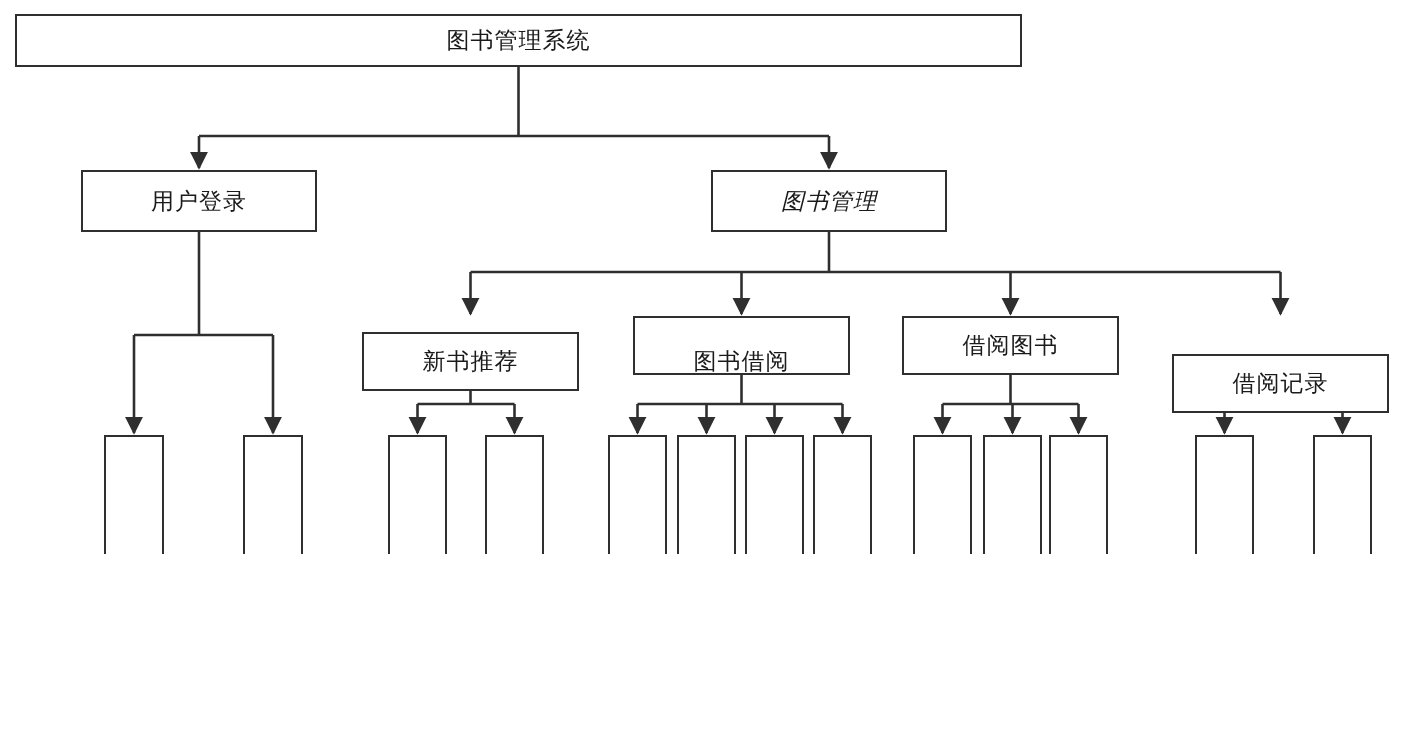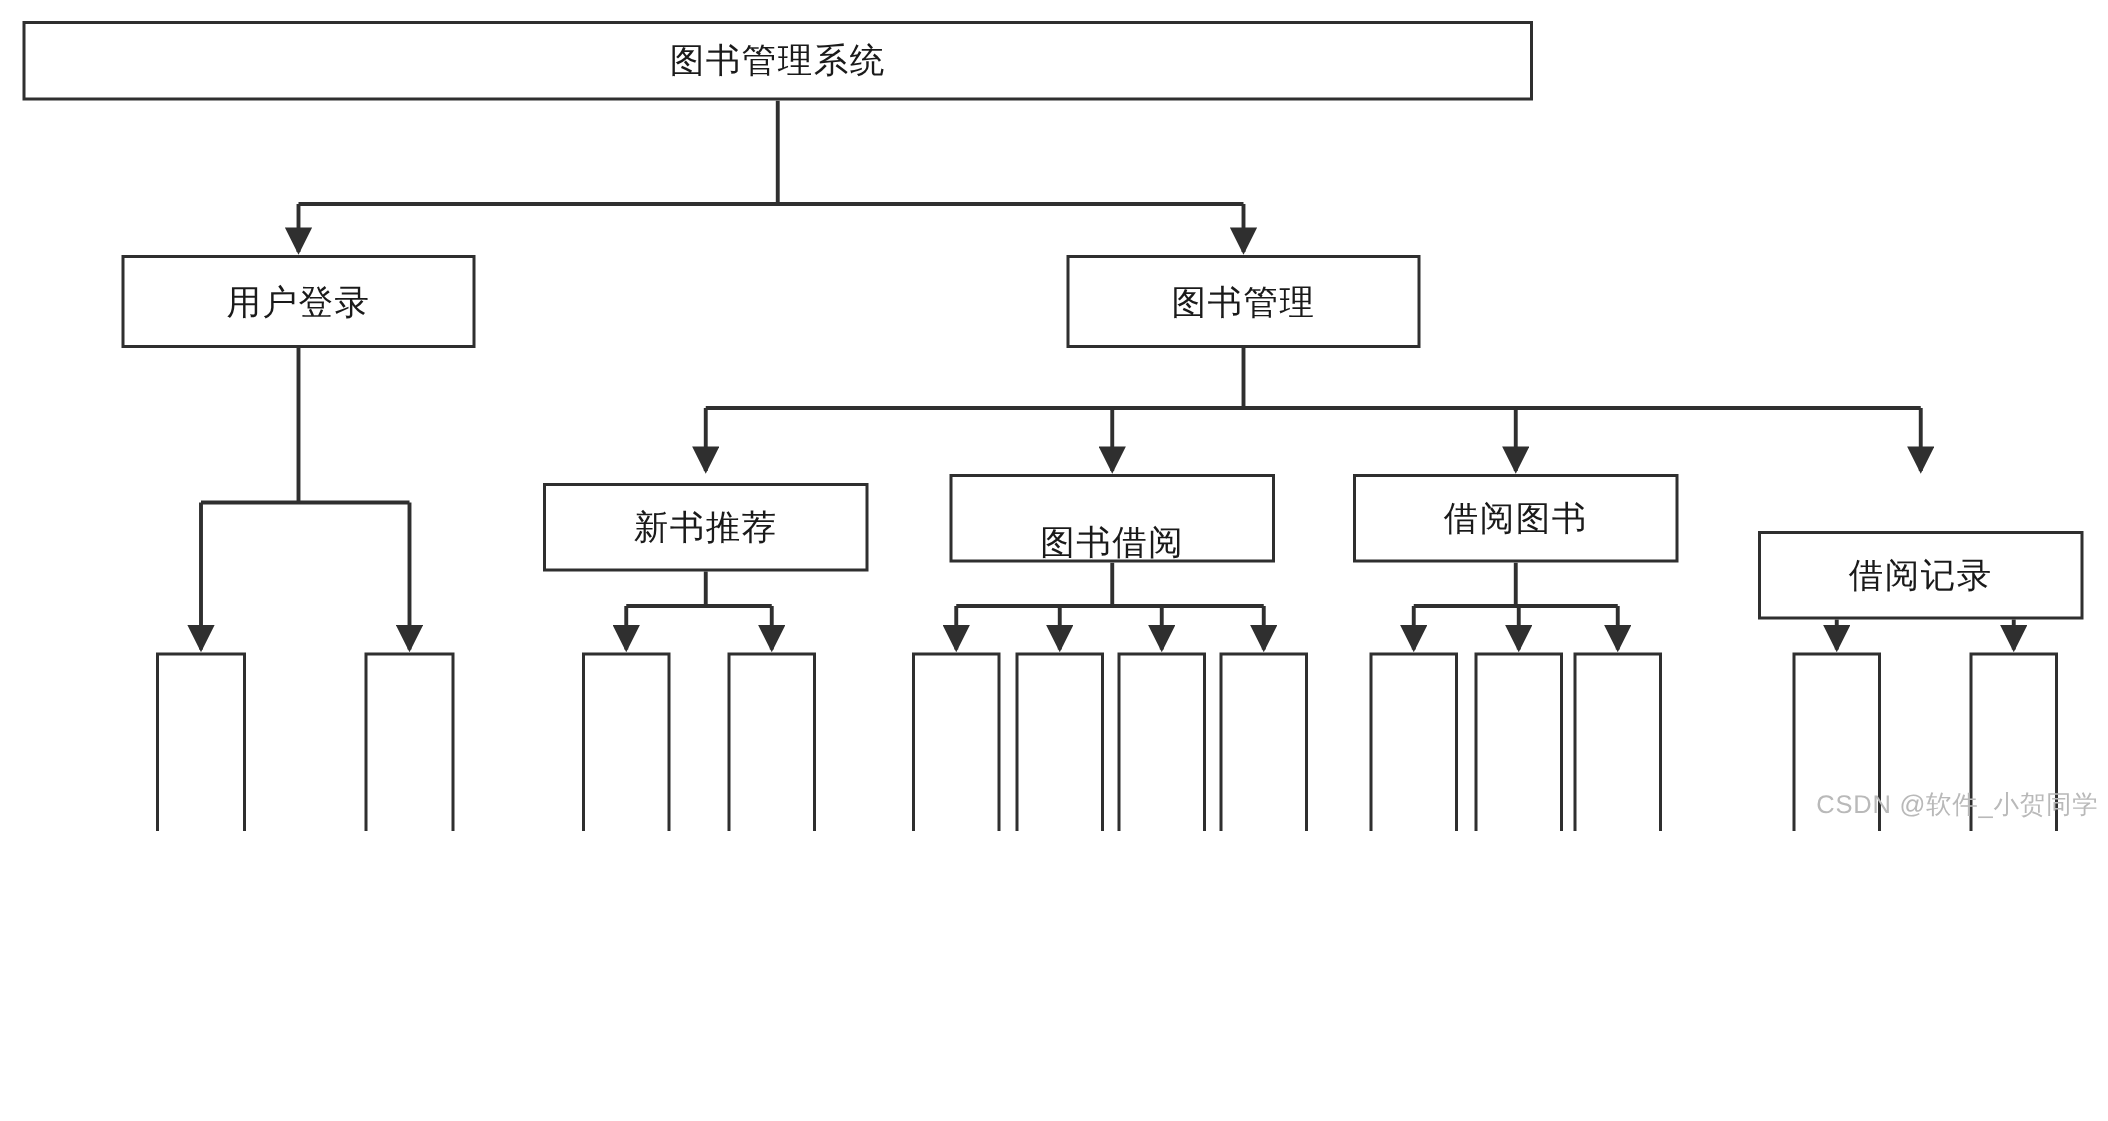--- a/index.html
+++ b/index.html
@@ -112,24 +112,24 @@
       </g>
   </svg>
 
   <div id="nodes">
       <div class="node horiz" style="left: 15px; top: 14px; width: 1007px; height: 53px;">
         <span class="node-label">图书管理系统</span>
       </div>
       <div class="node horiz" style="left: 81px; top: 170px; width: 236px; height: 62px;">
         <span class="node-label">用户登录</span>
       </div>
-      <div class="node horiz" style="left: 711px; top: 170px; width: 236px; height: 62px;">
+      <div class="node horiz" style="left: 711px; top: 170px; width: 236px; height: 62px; font-style: italic;">
         <span class="node-label">图书管理</span>
       </div>
-      <div class="node horiz" style="left: 362px; top: 322px; width: 217px; height: 59px;">
+      <div class="node horiz" style="left: 362px; top: 332px; width: 217px; height: 59px;">
         <span class="node-label">新书推荐</span>
       </div>
       <div class="node horiz" style="left: 633px; top: 316px; width: 217px; height: 59px; align-items: flex-end;">
         <span class="node-label">图书借阅</span>
       </div>
       <div class="node horiz" style="left: 902px; top: 316px; width: 217px; height: 59px;">
         <span class="node-label">借阅图书</span>
       </div>
       <div class="node horiz" style="left: 1172px; top: 316px; width: 217px; height: 59px; margin-top: 38px;">
         <span class="node-label">借阅记录</span>
@@ -168,14 +168,13 @@
         <span class="node-label">确认归还（管理员）</span>
       </div>
       <div class="node vert" style="left: 1195px; top: 435px; width: 59px; height: 299px;">
         <span class="node-label">新增借阅记录</span>
       </div>
       <div class="node vert" style="left: 1313px; top: 435px; width: 59px; height: 299px;">
         <span class="node-label">查询借阅记录</span>
       </div>
     </div>
 
-  <div id="watermark">CSDN @软件_小贺同学</div>
 </div>
 
 </body></html>

